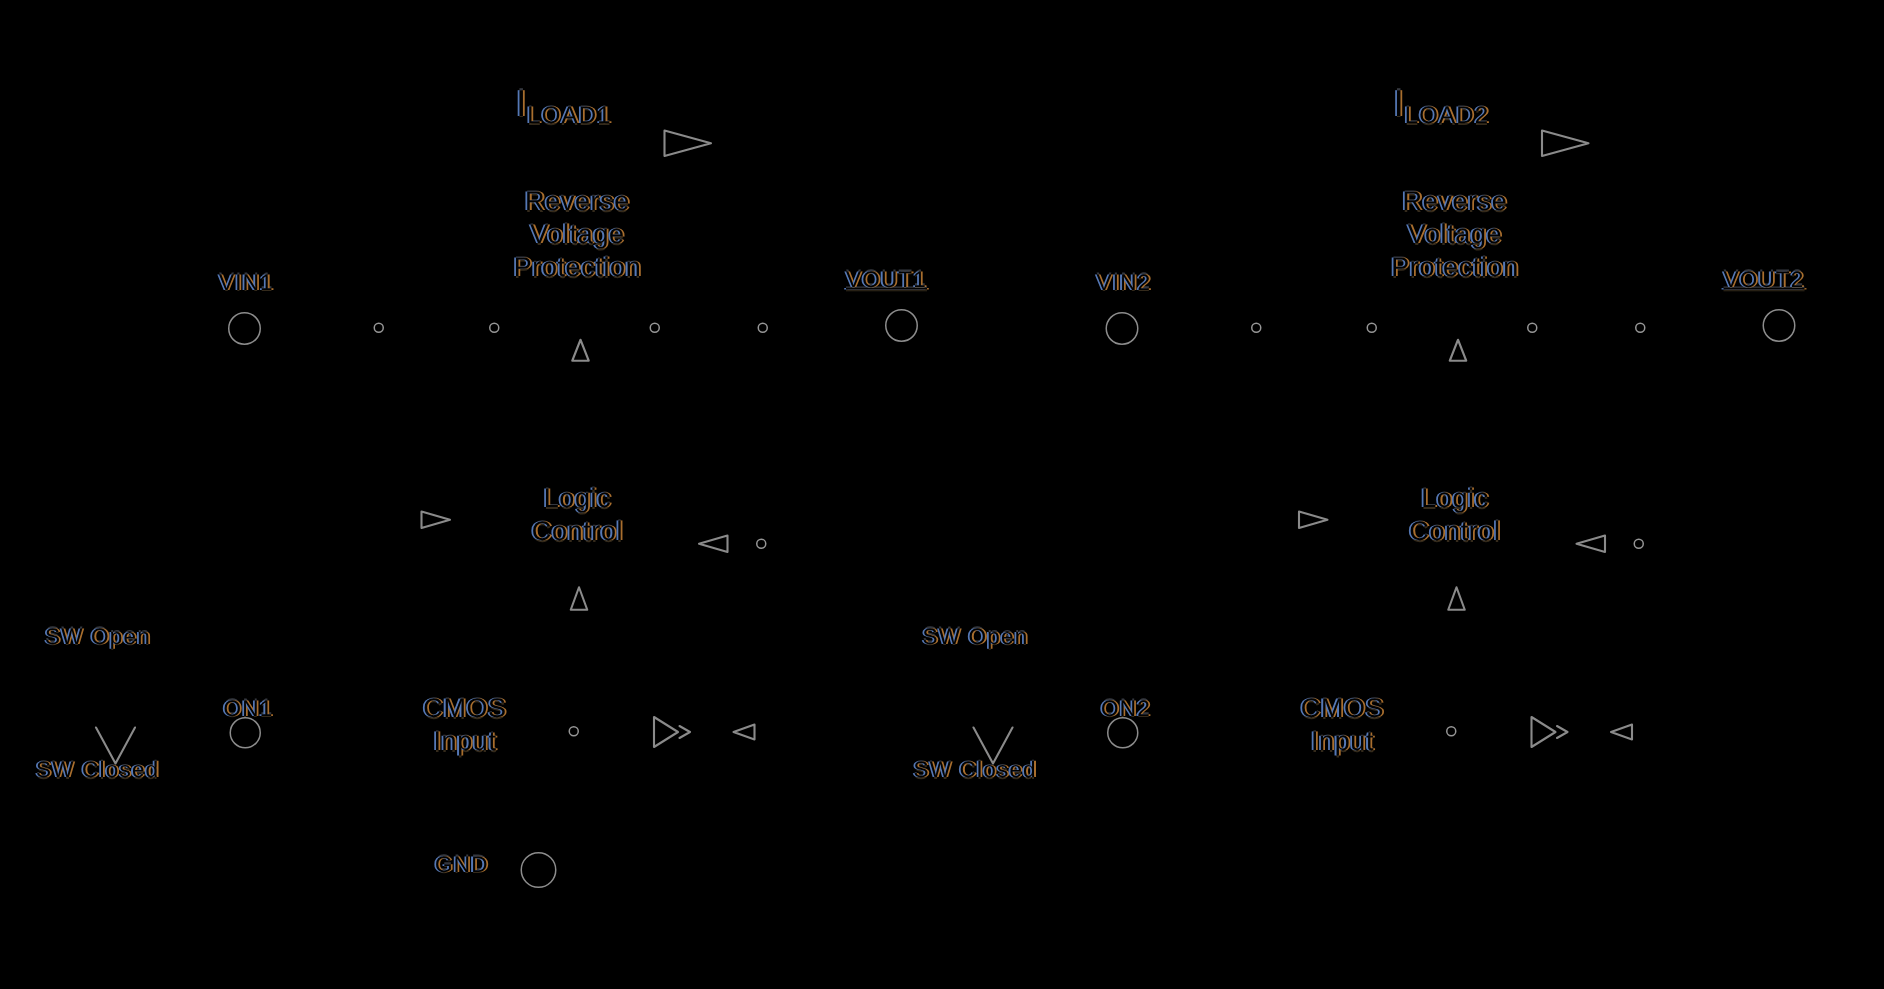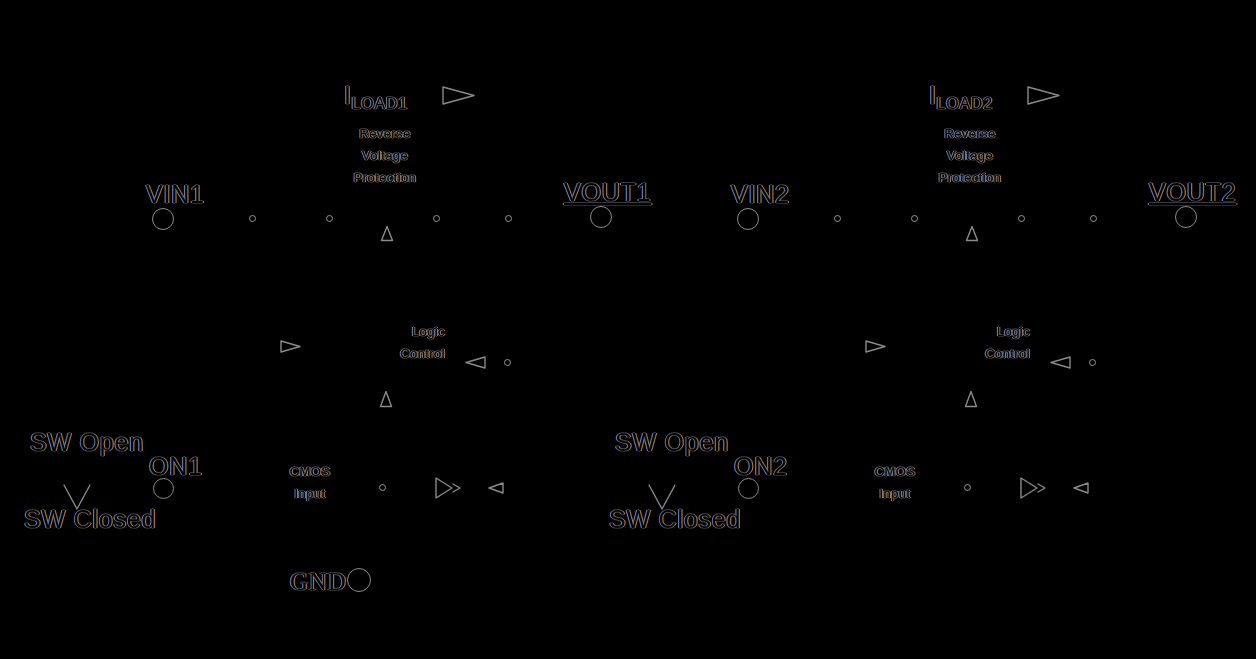--- a/index.html
+++ b/index.html
@@ -12,23 +12,23 @@
   
   .label{
     position:absolute;color:#020202;letter-spacing:0.8px;
     text-shadow:
       -1.2px 0 0 #5578b5,
       1.2px 0 0 #a86e2e,
       0 -1px 0 rgba(140,148,165,0.38),
       0 1px 0 rgba(152,122,78,0.34);
     white-space:pre-line;
   }
-  .t-pin{font-size:25px;}
-  .t-block{font-size:13px;line-height:22px;text-align:center;letter-spacing:0.4px;}
-  .t-iload{font-size:25px;letter-spacing:0.5px;margin-top:26px;}
+  .t-pin{font-size:15px;}
+  .t-block{font-size:18px;line-height:22px;text-align:center;letter-spacing:0.4px;}
+  .t-iload{font-size:25px;letter-spacing:0.5px;}
   .t-iload sub{font-size:16px;letter-spacing:0.8px;vertical-align:-5px;}
   .ring{
     position:absolute;box-sizing:border-box;border:1.6px solid #8c8c8c;
     border-radius:50%;background:transparent;
   }
   .ring--big{width:22px;height:22px;}
   .ring--gnd{width:24px;height:24px;}
   .ring--on{width:21px;height:21px;}
   .dot{
     position:absolute;box-sizing:border-box;width:7px;height:7px;
@@ -43,35 +43,35 @@
   .pos-rvp{left:320px;top:123px;width:130px;}
   .pos-vin{left:146px;top:180px;}
   .pos-vin-ring{left:152px;top:208px;}
   .pos-vout{left:564px;top:178px;text-decoration:underline;}
   .pos-vout-ring{left:590px;top:206px;}
   .pos-dot1{left:249px;top:215px;}
   .pos-dot2{left:326px;top:215px;}
   .pos-dot3{left:433px;top:215px;}
   .pos-dot4{left:505px;top:215px;}
   .pos-uparrow1{left:380px;top:225px;}
-  .pos-logic{left:325px;top:321px;width:120px;text-align:right;}
+  .pos-logic{left:325px;top:321px;width:120px;}
   .pos-arrow-right{left:279px;top:339px;}
   .pos-arrow-left{left:464px;top:355px;}
   .pos-dot5{left:504px;top:359px;}
   .pos-uparrow2{left:379px;top:390px;}
-  .pos-swopen{left:30px;top:428px;}
+  .pos-swopen{left:30px;top:416px;}
   .pos-vdown{left:62px;top:483px;}
   .pos-swclosed{left:24px;top:505px;}
-  .pos-on{left:149px;top:452px;}
+  .pos-on{left:149px;top:464px;}
   .pos-on-ring{left:153px;top:478px;}
   .pos-cmos{left:258px;top:461px;width:104px;}
   .pos-dot6{left:379px;top:484px;}
   .pos-buffer{left:434px;top:476px;}
   .pos-arrow-left2{left:487px;top:481px;}
-  .pos-gnd{left:290px;top:568px;font-family:Liberation Serif, serif;}
+  .pos-gnd{left:290px;top:568px;}
   .pos-gnd-ring{left:347px;top:568px;}
 </style>
 </head>
 <body>
 
 <div class="stage">
 
   <div class="channel channel--1">
     <div class="label t-iload pos-iload"><span>I</span><sub>LOAD1</sub></div>
     <div class="shape pos-iload-arrow">

